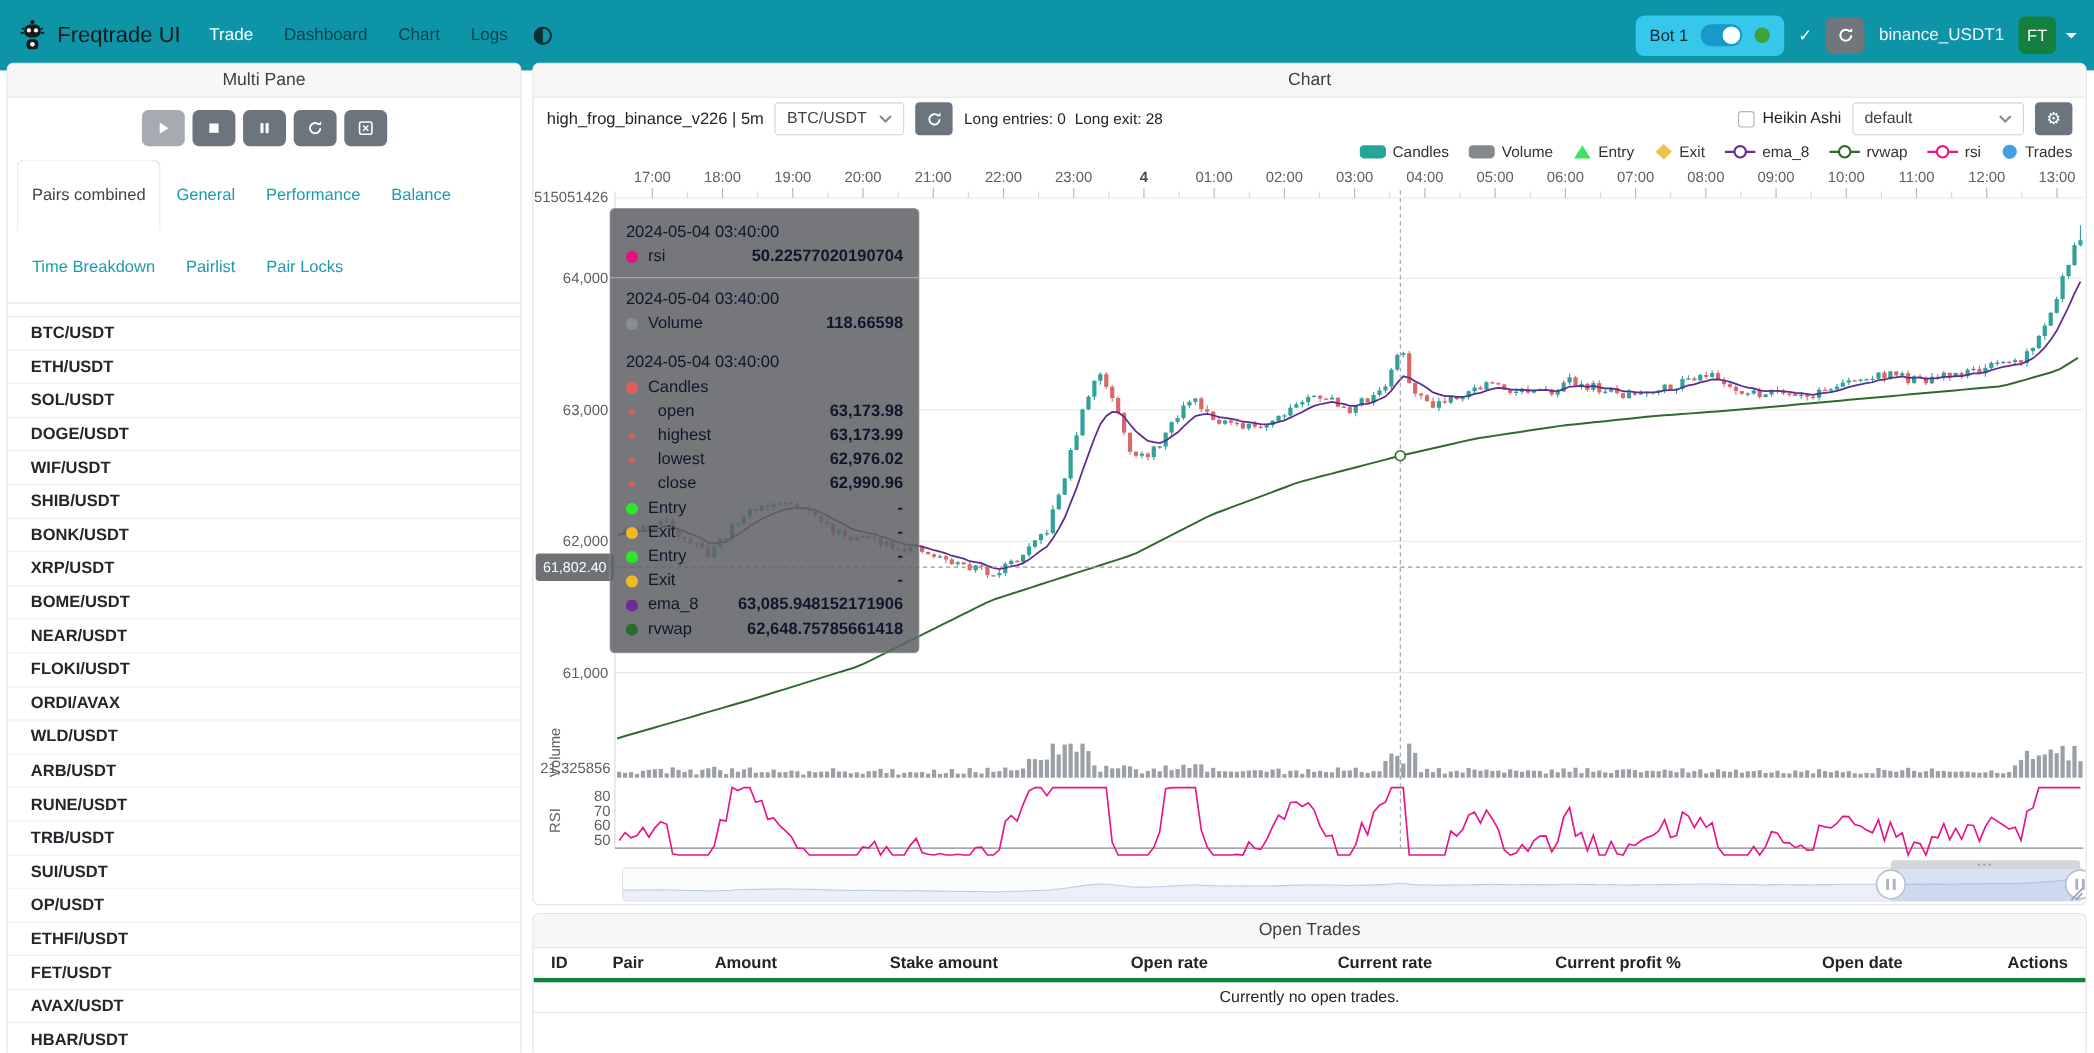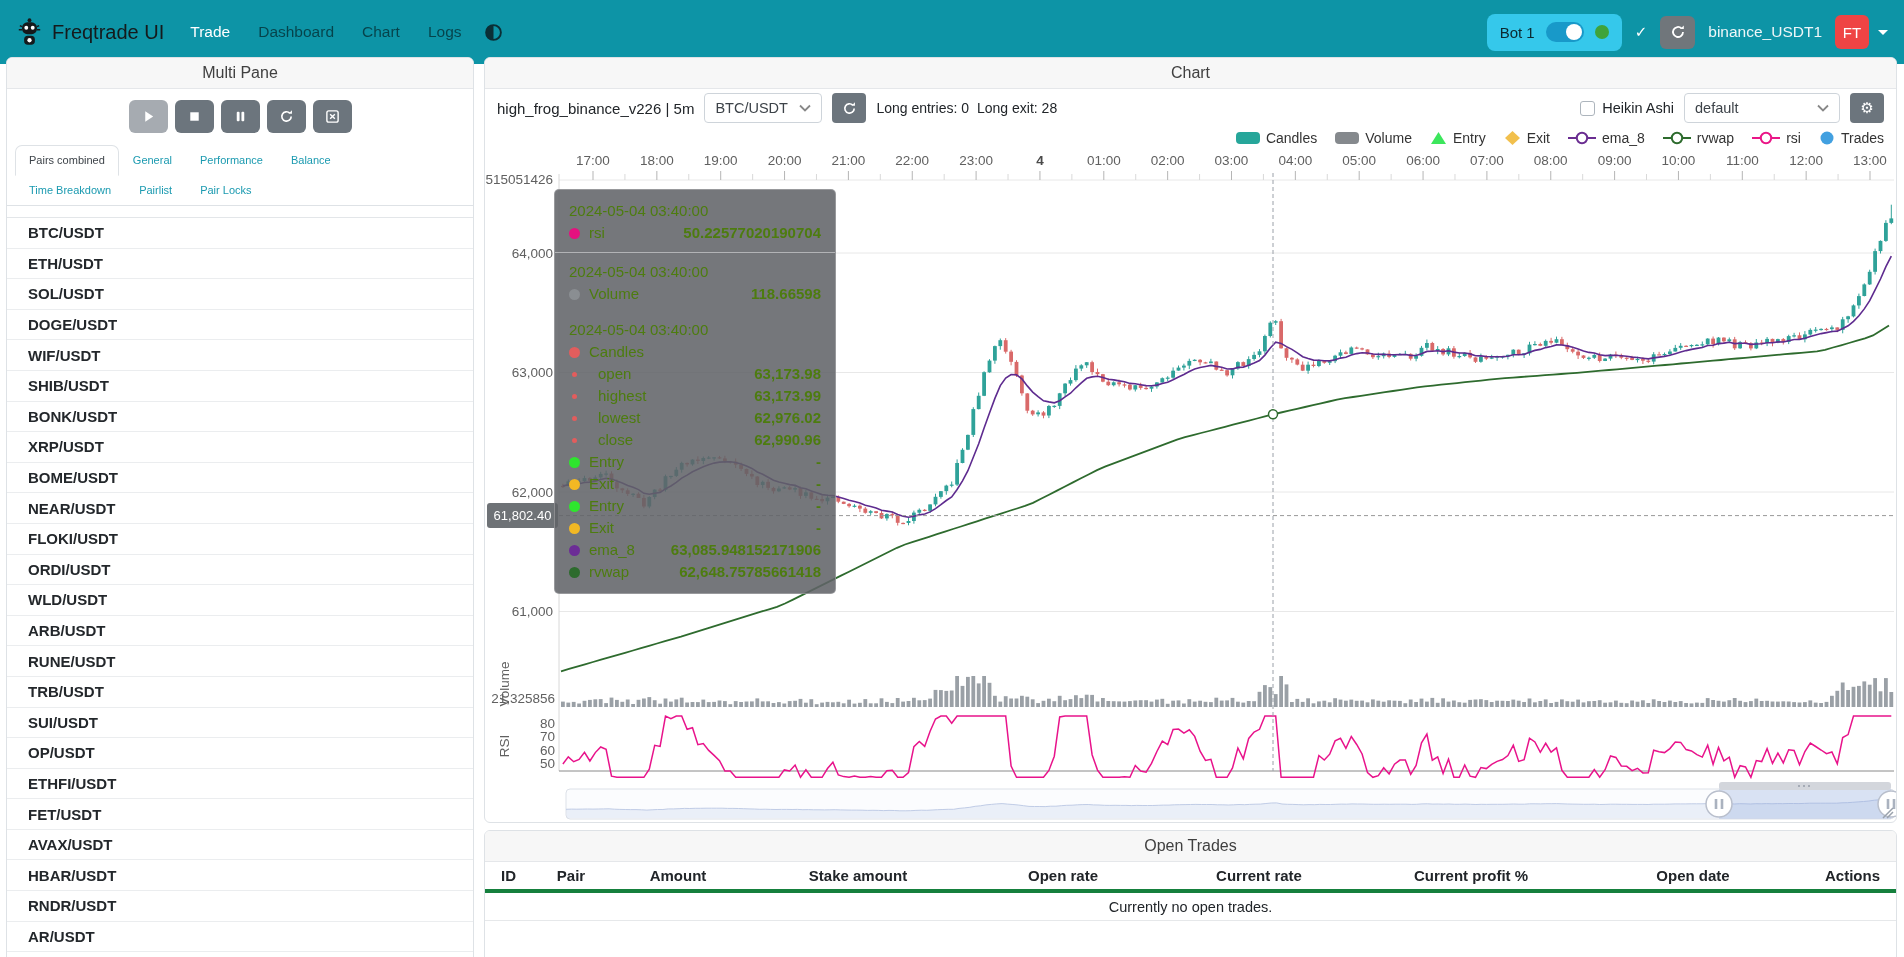--- a/index.html
+++ b/index.html
@@ -17,36 +17,36 @@
   .nav-right { margin-left:auto; display:flex; align-items:center; gap:13px; }
   .bot-pill { background:#35c8eb; border-radius:8px; height:37px; padding:0 13px; display:flex; align-items:center; gap:11px; cursor:pointer; }
   .bot-pill .bot-label { font-size:15px; color:#0c2930; }
   .switch { width:38px; height:20px; border-radius:10px; background:#1899c9; position:relative; display:inline-block; }
   .switch .knob { position:absolute; right:2px; top:2px; width:16px; height:16px; border-radius:50%; background:#fff; }
   .status-dot { width:14px; height:14px; border-radius:50%; background:#3fa33a; }
   .nav-check { color:#fff; font-size:15px; }
   .icon-btn { border:none; display:flex; align-items:center; justify-content:center; cursor:pointer; }
   .nav-refresh { width:35px; height:33px; border-radius:6px; background:#70767b; }
   .bot-name { color:#eef6f8; font-size:15.5px; }
-  .avatar { width:34px; height:34px; border-radius:6px; background:#ef4444; color:#fff; display:flex; align-items:center; justify-content:center; font-size:15px; }
+  .avatar { width:34px; height:34px; border-radius:6px; background:#15803d; color:#fff; display:flex; align-items:center; justify-content:center; font-size:15px; }
   .caret { width:0; height:0; border:5px solid transparent; border-top-color:#fff; margin-top:5px; margin-left:-4px; }
 
   
   .card { position:absolute; background:#fff; border:1px solid #dee2e6; border-radius:6px; overflow:hidden; }
   .card-header { background:#f7f7f7; border-bottom:1px solid #e5e7ea; text-align:center; font-size:16px; color:#404040; height:31px; line-height:30px; }
 
   
   .multi-pane { left:6px; top:57px; width:468px; height:920px; }
   .controls { display:flex; justify-content:center; gap:7px; padding:11px 0 12px; }
   .ctrl-btn { width:39px; height:33px; border-radius:6px; background:#6c757d; border:none; display:flex; align-items:center; justify-content:center; cursor:pointer; }
   .ctrl-btn.disabled { background:#a6abb1; }
   .ctrl-btn svg { width:15px; height:15px; }
   .tabs { padding:0 8px; border-bottom:1px solid #dee2e6; }
   .tab-row { display:flex; flex-wrap:wrap; }
-  .tab { padding:8px 13px; font-size:11px; color:#1b9ab0; cursor:pointer; border:1px solid transparent; }
+  .tab { padding:23px 13px; font-size:15px; color:#1b9ab0; cursor:pointer; border:1px solid transparent; }
   .tab.active { background:#fff; border-color:#dee2e6; border-bottom-color:#fff; border-radius:7px 7px 0 0; color:#3d4349; margin-bottom:-1px; }
   .pair-list { margin-top:11px; border-top:1px solid #e3e6e9; }
   .pair-row { height:30.6px; display:flex; align-items:center; padding-left:21px; border-bottom:1px solid #ebedef; font-size:15px; font-weight:600; color:#23272b; cursor:pointer; }
 
   
   .chart-card { left:484px; top:57px; width:1413px; height:766px; }
   .toolbar { display:flex; align-items:center; gap:10px; padding:0 12px; height:38px; }
   .strategy { font-size:15px; color:#212529; }
   .select { border:1px solid #ced4da; border-radius:4px; height:30px; background:#fff; display:flex; align-items:center; gap:8px; padding:0 10px; font-size:14.5px; color:#3d4349; cursor:pointer; }
   .select .chev { width:12px; height:8px; display:inline-flex; }
@@ -62,21 +62,21 @@
   .legend { height:22px; display:flex; justify-content:flex-end; align-items:center; gap:18px; padding-right:12px; font-size:14px; color:#333; }
   .leg-item { display:flex; align-items:center; gap:6px; cursor:pointer; }
   .plot-wrap { position:relative; height:674px; }
   #chart-svg { position:absolute; left:0; top:0; }
   .axis-lbl { font-family:"Liberation Sans","DejaVu Sans",sans-serif; font-size:13.5px; fill:#606060; }
   .axis-lbl.bold { font-weight:700; fill:#4a4a4a; }
   .badge-lbl { font-family:"Liberation Sans","DejaVu Sans",sans-serif; font-size:13px; fill:#fff; }
 
   
   .tooltip { position:absolute; left:69px; top:40px; width:282px; background:rgba(97,99,103,0.87);
-    border:1px solid rgba(255,255,255,0.25); border-radius:5px; padding:10px 14px; color:#4d7c0f;
+    border:1px solid rgba(255,255,255,0.25); border-radius:5px; padding:10px 14px; color:#0f172a;
     font-size:15px; z-index:5; }
   .tt-date { line-height:22px; }
   .tt-row { display:flex; align-items:center; gap:9px; line-height:22px; }
   .tt-dot { width:11px; height:11px; border-radius:50%; flex:0 0 auto; }
   .tt-dot.small { width:5px; height:5px; margin-left:3px; margin-right:12px; }
   .tt-val { margin-left:auto; font-weight:700; }
   .tt-div { border-top:1px solid rgba(255,255,255,0.45); margin:8px -14px; }
   .tt-gap { height:14px; }
 
   
@@ -196,21 +196,21 @@
       <div class="pair-row">ETH/USDT</div>
       <div class="pair-row">SOL/USDT</div>
       <div class="pair-row">DOGE/USDT</div>
       <div class="pair-row">WIF/USDT</div>
       <div class="pair-row">SHIB/USDT</div>
       <div class="pair-row">BONK/USDT</div>
       <div class="pair-row">XRP/USDT</div>
       <div class="pair-row">BOME/USDT</div>
       <div class="pair-row">NEAR/USDT</div>
       <div class="pair-row">FLOKI/USDT</div>
-      <div class="pair-row">ORDI/USDT</div>
+      <div class="pair-row">ORDI/AVAX</div>
       <div class="pair-row">WLD/USDT</div>
       <div class="pair-row">ARB/USDT</div>
       <div class="pair-row">RUNE/USDT</div>
       <div class="pair-row">TRB/USDT</div>
       <div class="pair-row">SUI/USDT</div>
       <div class="pair-row">OP/USDT</div>
       <div class="pair-row">ETHFI/USDT</div>
       <div class="pair-row">FET/USDT</div>
       <div class="pair-row">AVAX/USDT</div>
       <div class="pair-row">HBAR/USDT</div>

